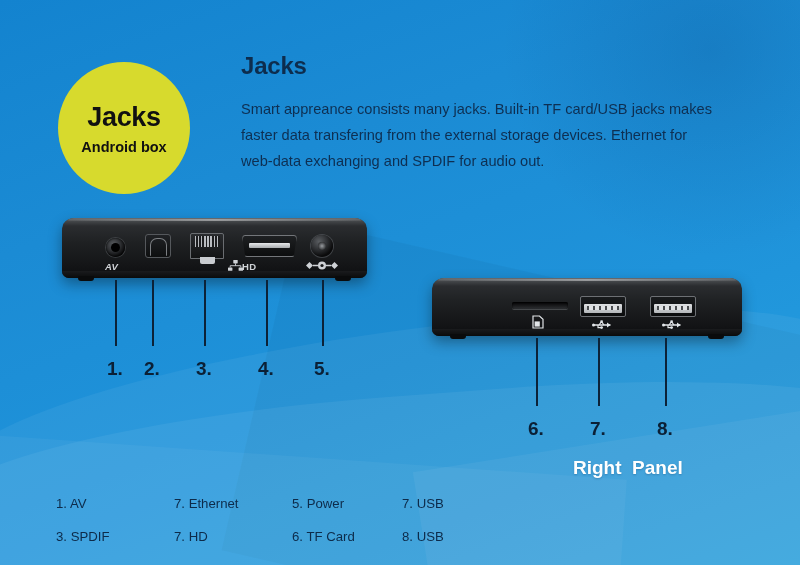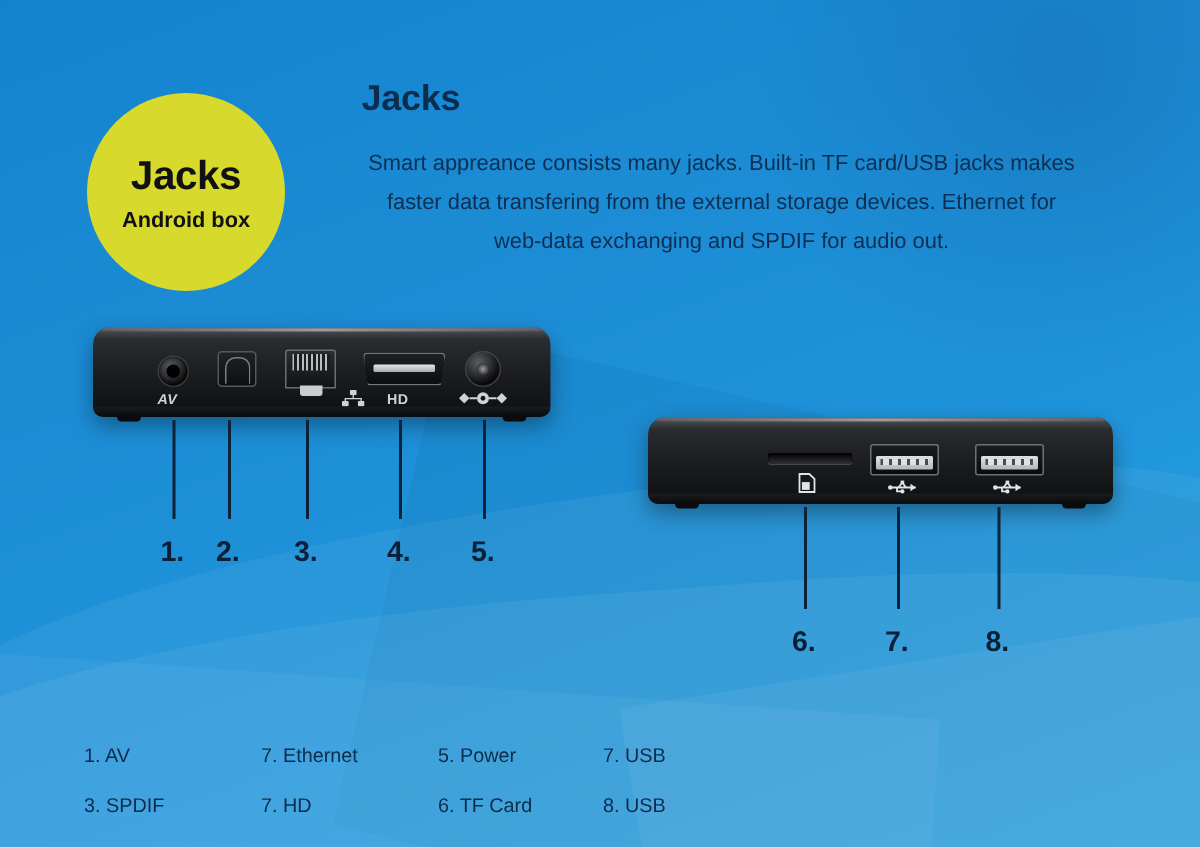--- a/index.html
+++ b/index.html
@@ -98,21 +98,20 @@
     color: #0d2d4e;
     letter-spacing: -0.2px;
   }
   #paragraph {
     position: absolute;
     left: 241px; top: 96px;
     width: 480px;
     font-size: 14.6px;
     line-height: 26px;
     color: #0e2f52;
-    text-align: center;
   }
 
   
   .device {
     position: absolute;
   }
   .device .body {
     position: relative;
     width: 100%;
     height: 100%;
@@ -353,21 +352,21 @@
           <rect x="5.3" y="0" width="4.4" height="3.4" rx="0.6" fill="#cfd2d6"></rect>
           <rect x="0" y="7.4" width="4.4" height="3.4" rx="0.6" fill="#cfd2d6"></rect>
           <rect x="10.6" y="7.4" width="4.4" height="3.4" rx="0.6" fill="#cfd2d6"></rect>
           <path d="M7.5 3.4v2.3M2.2 7.4V5.7h10.6v1.7" stroke="#cfd2d6" stroke-width="0.9" fill="none"></path>
         </svg>
       </span>
 
       <div class="port port-hdmi" style="left:180px; top:17px;">
         <div class="tongue"></div>
       </div>
-      <div class="silk" style="left:196px; top:43px;">HD</div>
+      <div class="silk" style="left:180px; top:43px;">HD</div>
 
       <div class="port port-power" style="left:249px; top:17px;"></div>
       <span class="port" style="left:243px; top:43px;">
         <svg class="icon-svg" width="34" height="9" viewBox="0 0 34 9">
           <path d="M4.5 1 L8 4.5 L4.5 8 L1 4.5 Z" fill="#cfd2d6"></path>
           <path d="M29.5 1 L33 4.5 L29.5 8 L26 4.5 Z" fill="#cfd2d6"></path>
           <circle cx="17" cy="4.5" r="4" fill="#cfd2d6"></circle>
           <circle cx="17" cy="4.5" r="1.6" fill="#17181a"></circle>
           <path d="M8 4.5h5M21 4.5h5" stroke="#cfd2d6" stroke-width="1.3"></path>
         </svg>
@@ -440,20 +439,21 @@
   </div>
 
   <div class="leader" style="left:536px; top:338px; height:68px;"></div>
   <div class="leader" style="left:598px; top:338px; height:68px;"></div>
   <div class="leader" style="left:665px; top:338px; height:68px;"></div>
 
   <div class="callout-num" style="left:528px; top:418px;">6.</div>
   <div class="callout-num" style="left:590px; top:418px;">7.</div>
   <div class="callout-num" style="left:657px; top:418px;">8.</div>
 
+  <div class="panel-caption" style="left:573px; top:457px;">Right  Panel</div>
 
   <div id="legend">
     <div class="cell">1. AV</div>
     <div class="cell">7. Ethernet</div>
     <div class="cell">5. Power</div>
     <div class="cell">7. USB</div>
     <div class="cell">3. SPDIF</div>
     <div class="cell">7. HD</div>
     <div class="cell">6. TF Card</div>
     <div class="cell">8. USB</div>

